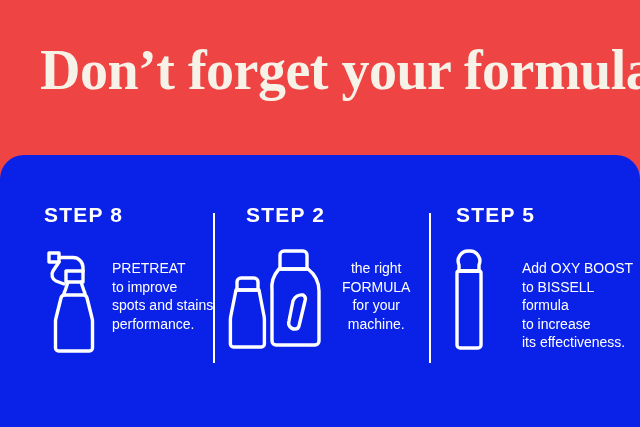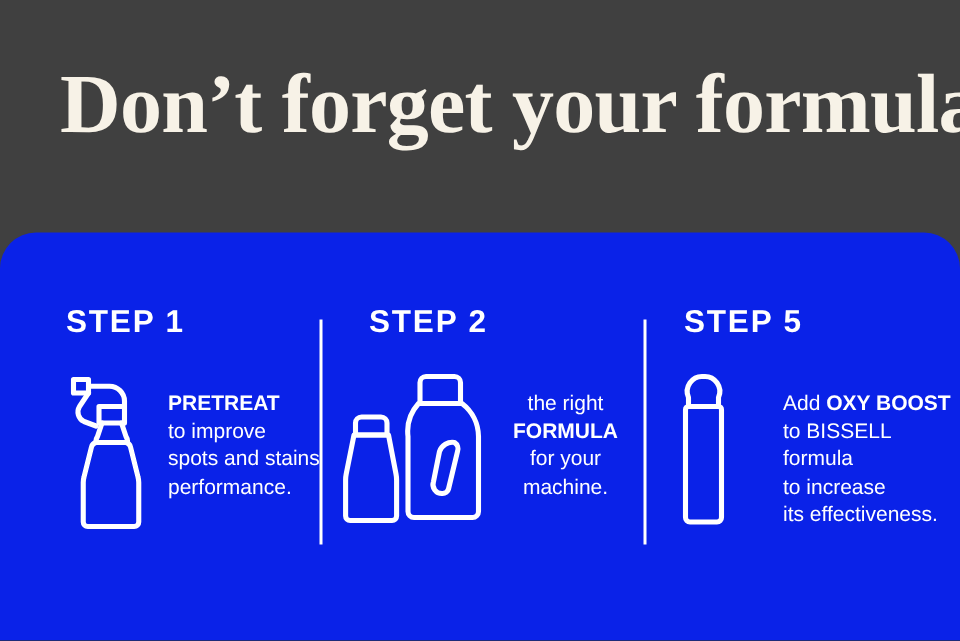--- a/index.html
+++ b/index.html
@@ -11,21 +11,21 @@
   body {
     width: 640px;
     height: 427px;
     overflow: hidden;
     font-family: "Liberation Sans", sans-serif;
   }
   .poster {
     position: relative;
     width: 640px;
     height: 427px;
-    background: #404040;
+    background: #ef4444;
     overflow: hidden;
   }
   
   .headline {
     position: absolute;
     left: 40px;
     top: 40px;
     width: 580px;
     color: #f7f2e7;
     font-family: "Liberation Serif", serif;
@@ -98,21 +98,21 @@
   }
   .step-text {
     color: #ffffff;
     font-family: "Liberation Sans", sans-serif;
     font-weight: 400;
     font-size: 14px;
     line-height: 18.5px;
     white-space: nowrap;
   }
   .step-text b {
-    font-weight: 700;
+    font-weight: 400;
   }
 
   
   .step-1 .step-body { left: 40px; top: 92px; }
   .step-1 .step-text { margin-left: 16px; margin-top: 12px; }
 
   .step-2 .step-body { left: 10px; top: 90px; }
   .step-2 .step-text { margin-left: 14px; margin-top: 14px; }
 
   .step-3 .step-body { left: 22px; top: 90px; }
@@ -128,21 +128,21 @@
   <div class="headline">Don’t forget your formula</div>
 
   <div class="panel">
 
     <div class="divider divider-1"></div>
     <div class="divider divider-2"></div>
 
     <div class="steps">
 
       <div class="step step-1">
-        <div class="step-title">STEP 1</div>
+        <div class="step-title">STEP 8</div>
         <div class="step-body">
           <span class="icon-wrap">
             <svg width="56" height="108" viewBox="0 0 56 108" fill="none" stroke="#ffffff" stroke-width="3.4" stroke-linejoin="round" stroke-linecap="round">
 
               <path d="M9 6 h10 v9 h-10 z"></path>
               <path d="M19 10.5 h14 a10 10 0 0 1 10 10 v4"></path>
               <path d="M19 15 l-6 9 a7 7 0 0 0 3 10 l8 3"></path>
 
               <path d="M26 24 h17 v11 h-17 z"></path>
 

